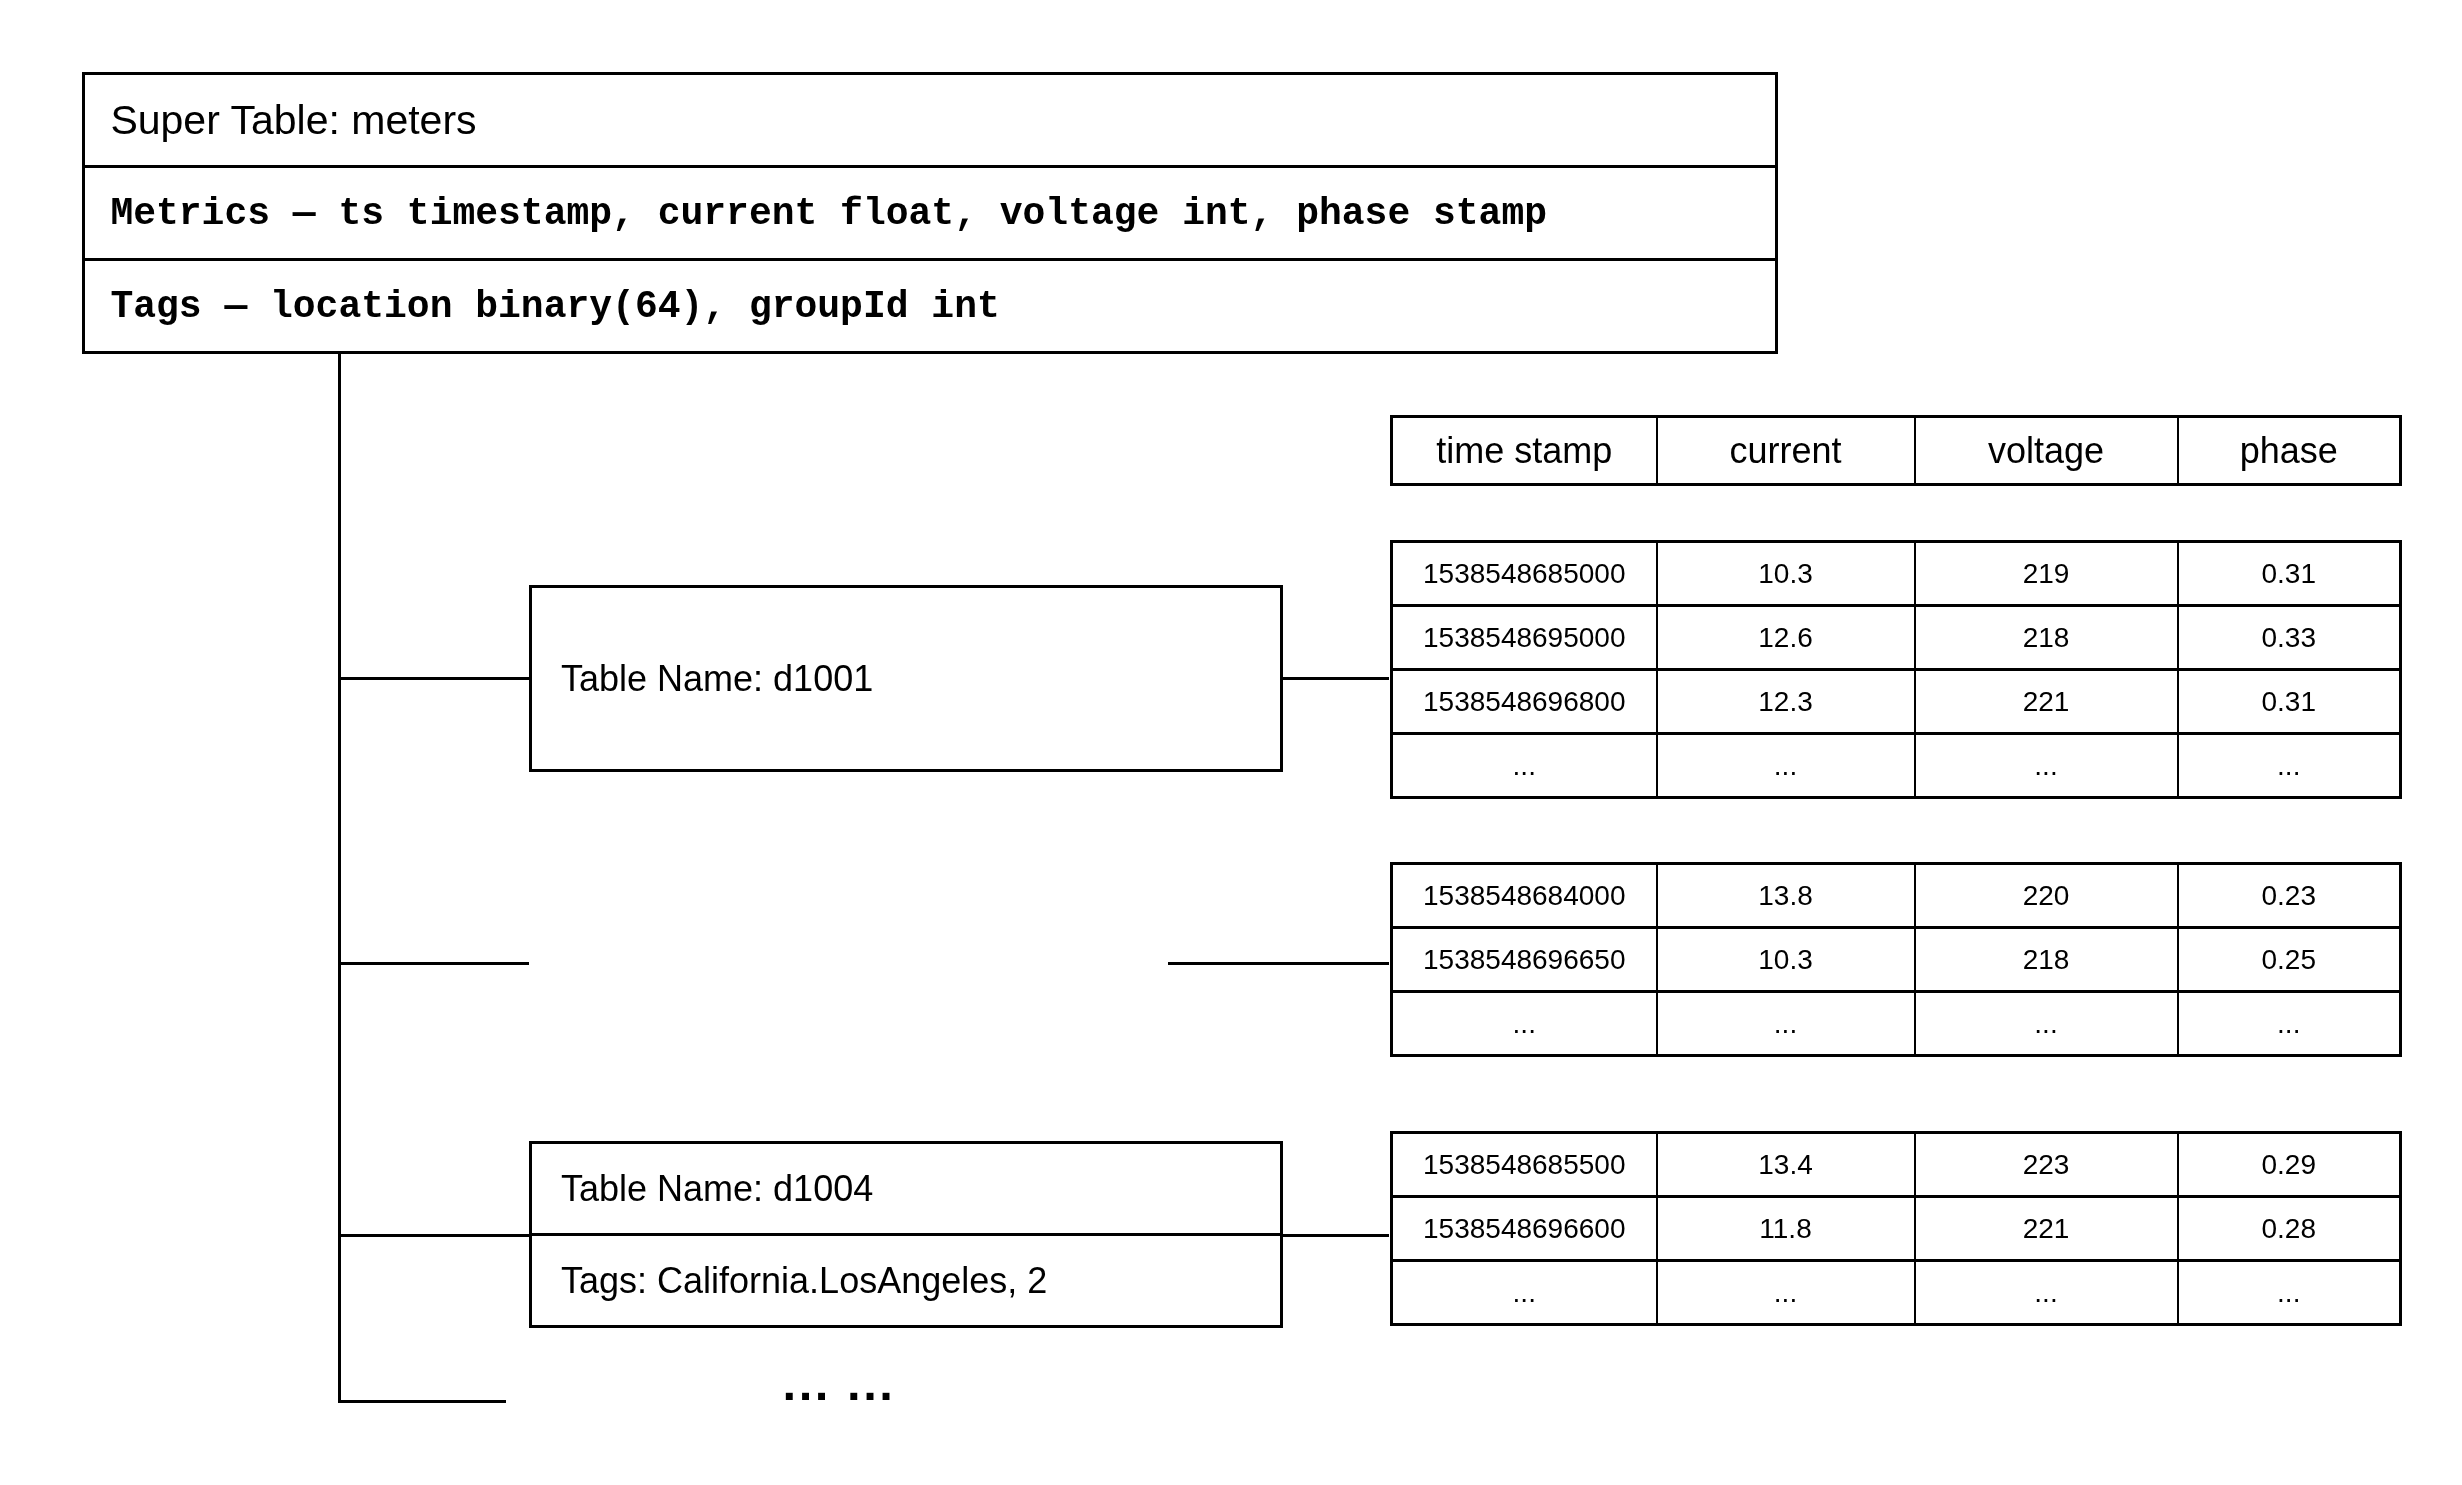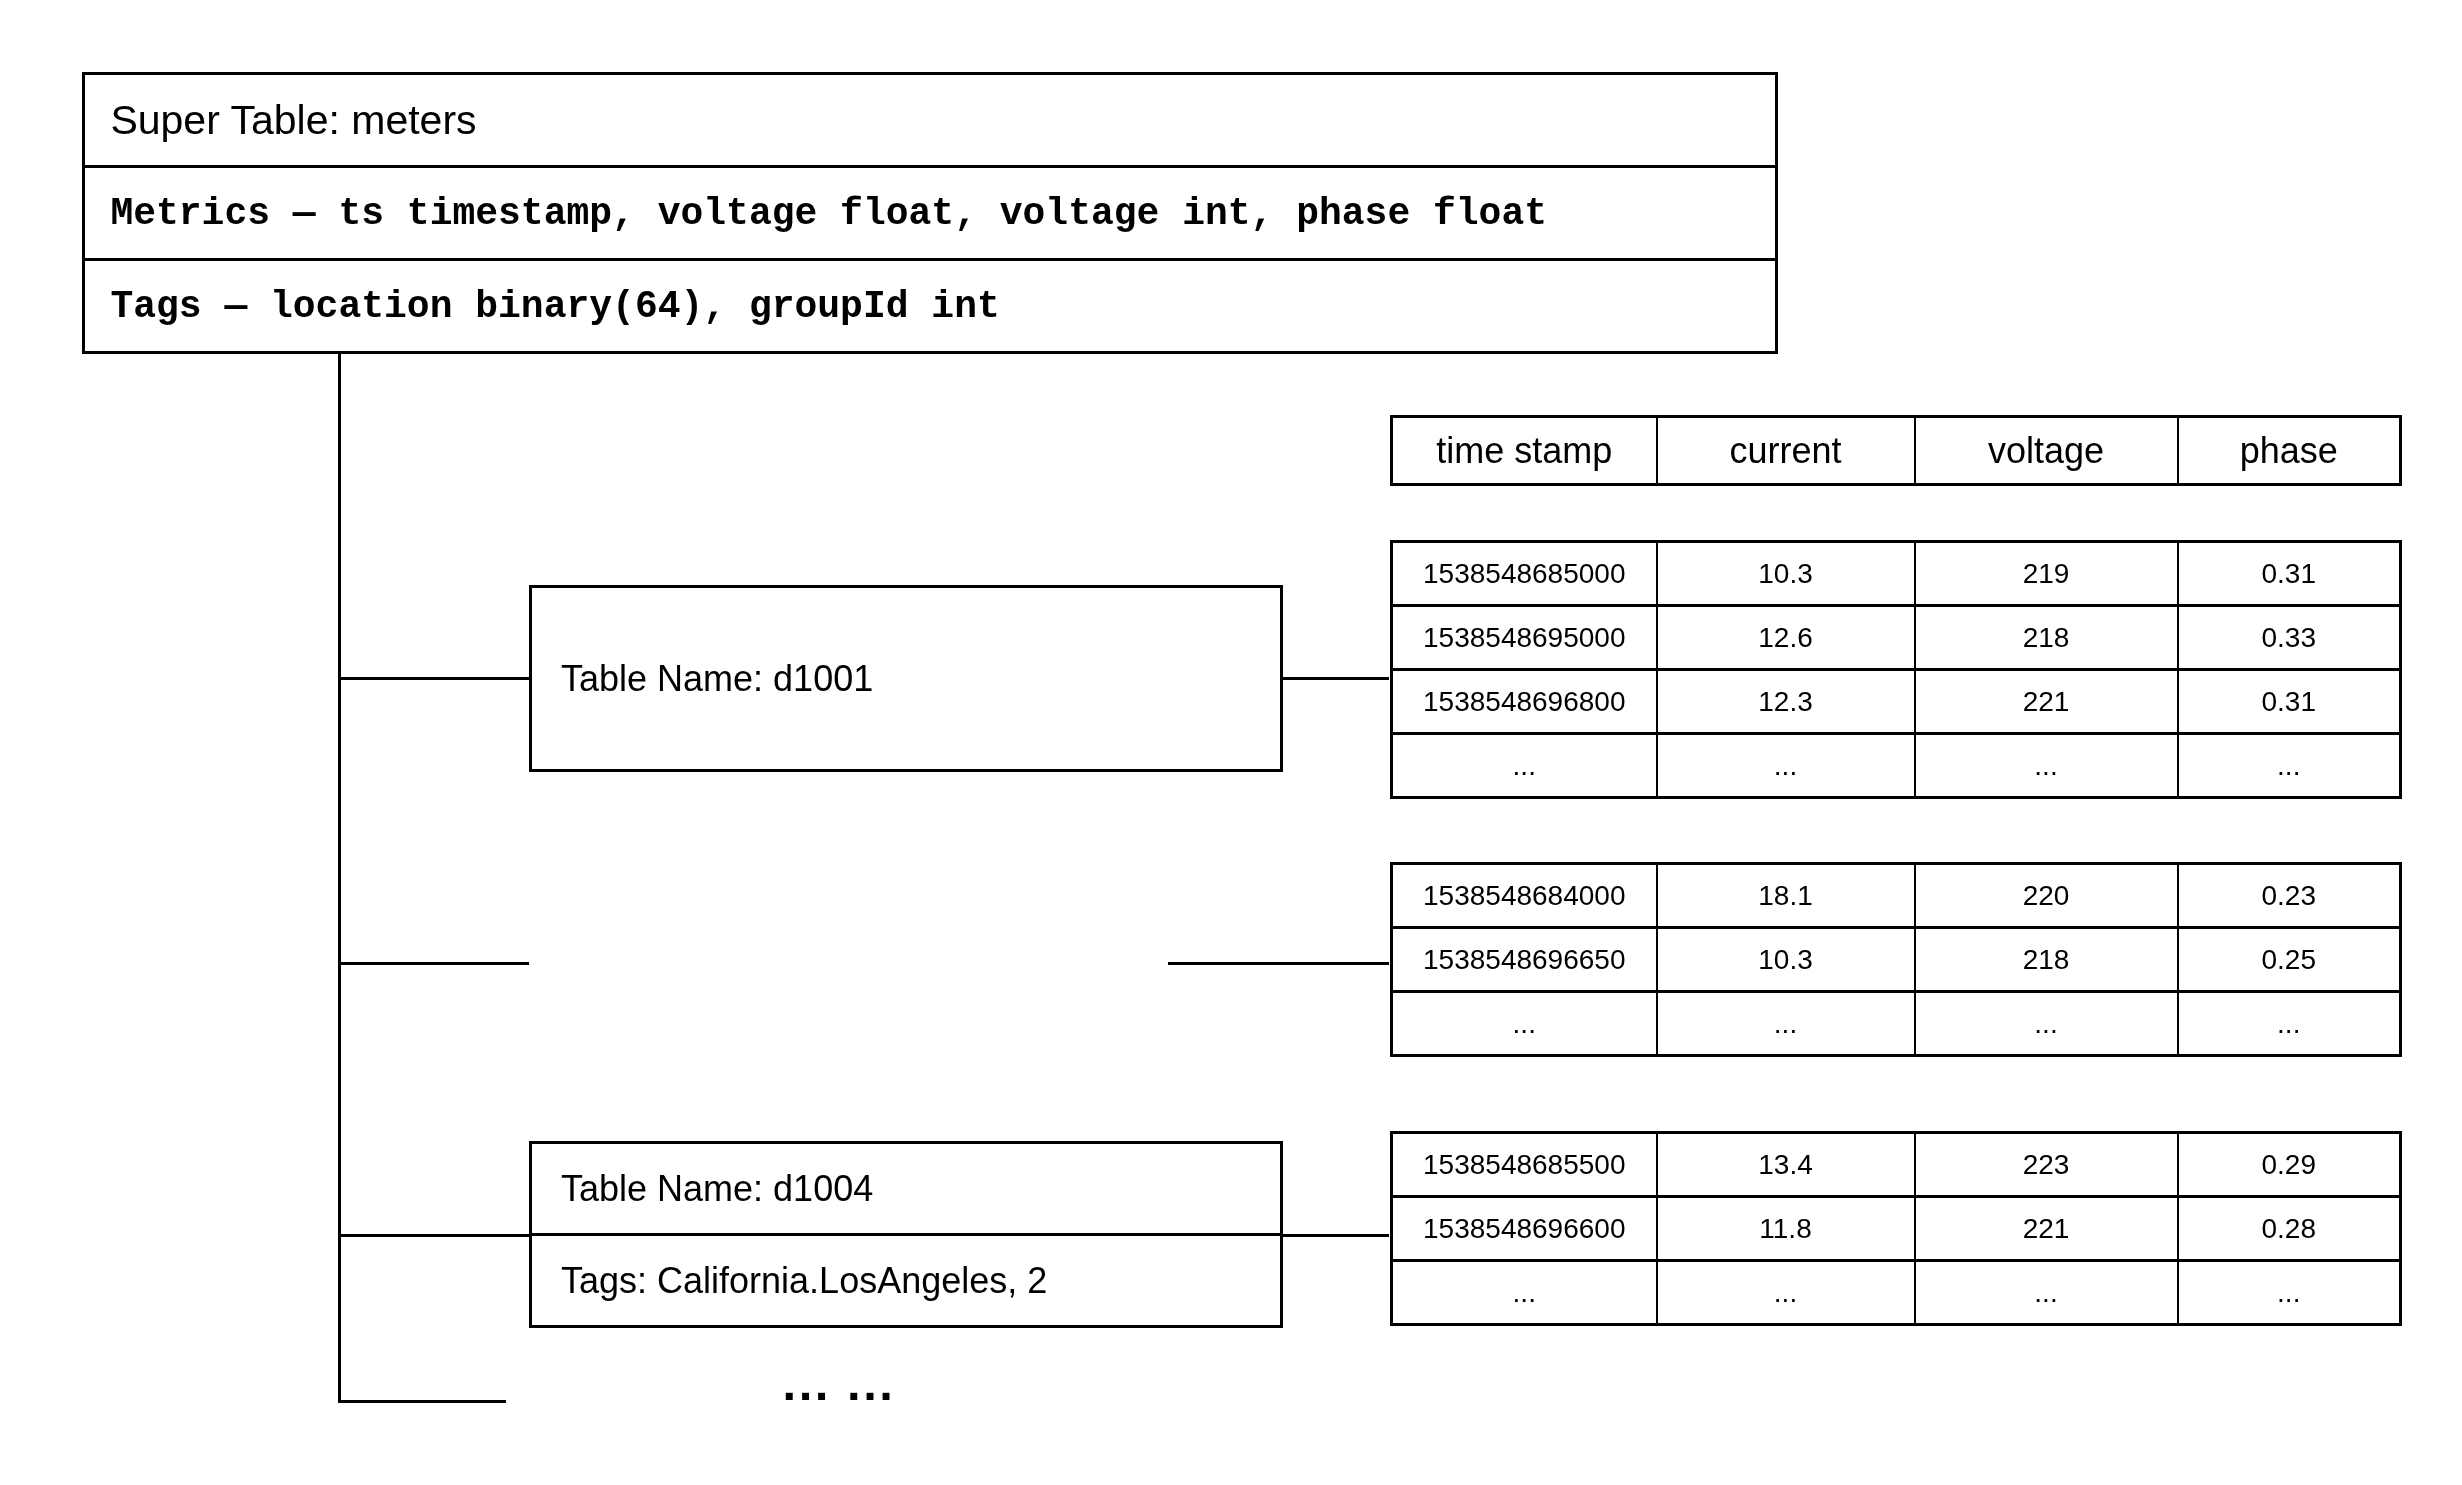--- a/index.html
+++ b/index.html
@@ -61,21 +61,21 @@
     font-weight:bold;letter-spacing:2.5px;
   }
 </style>
 </head>
 <body>
 
 <div class="canvas">
 
   <div class="stable-box">
     <div class="stable-row stable-title">Super Table: meters</div>
-    <div class="stable-row stable-mono">Metrics — ts timestamp, voltage float, voltage int, phase float</div>
+    <div class="stable-row stable-mono">Metrics — ts timestamp, current float, voltage int, phase stamp</div>
     <div class="stable-row stable-mono">Tags — location binary(64), groupId int</div>
   </div>
 
   <div class="line" style="left:338px;top:354px;width:2.5px;height:1048px;"></div>
   <div class="line" style="left:338px;top:677px;width:191px;height:2.5px;"></div>
   <div class="line" style="left:338px;top:962px;width:191px;height:2.5px;"></div>
   <div class="line" style="left:338px;top:1234px;width:191px;height:2.5px;"></div>
   <div class="line" style="left:338px;top:1400px;width:168px;height:2.5px;"></div>
 
   <div class="line" style="left:1168px;top:677px;width:221px;height:2.5px;"></div>
@@ -145,21 +145,21 @@
   <table class="data" style="top:862px;">
     <colgroup>
         <col style="width:265px">
         <col style="width:258px">
         <col style="width:263px">
         <col style="width:223px">
       </colgroup>
     <tbody>
         <tr style="height:64px;">
       <td>1538548684000</td>
-      <td>18.1</td>
+      <td>13.8</td>
       <td>220</td>
       <td>0.23</td>
     </tr>
     <tr style="height:64px;">
       <td>1538548696650</td>
       <td>10.3</td>
       <td>218</td>
       <td>0.25</td>
     </tr>
     <tr style="height:64px;">

